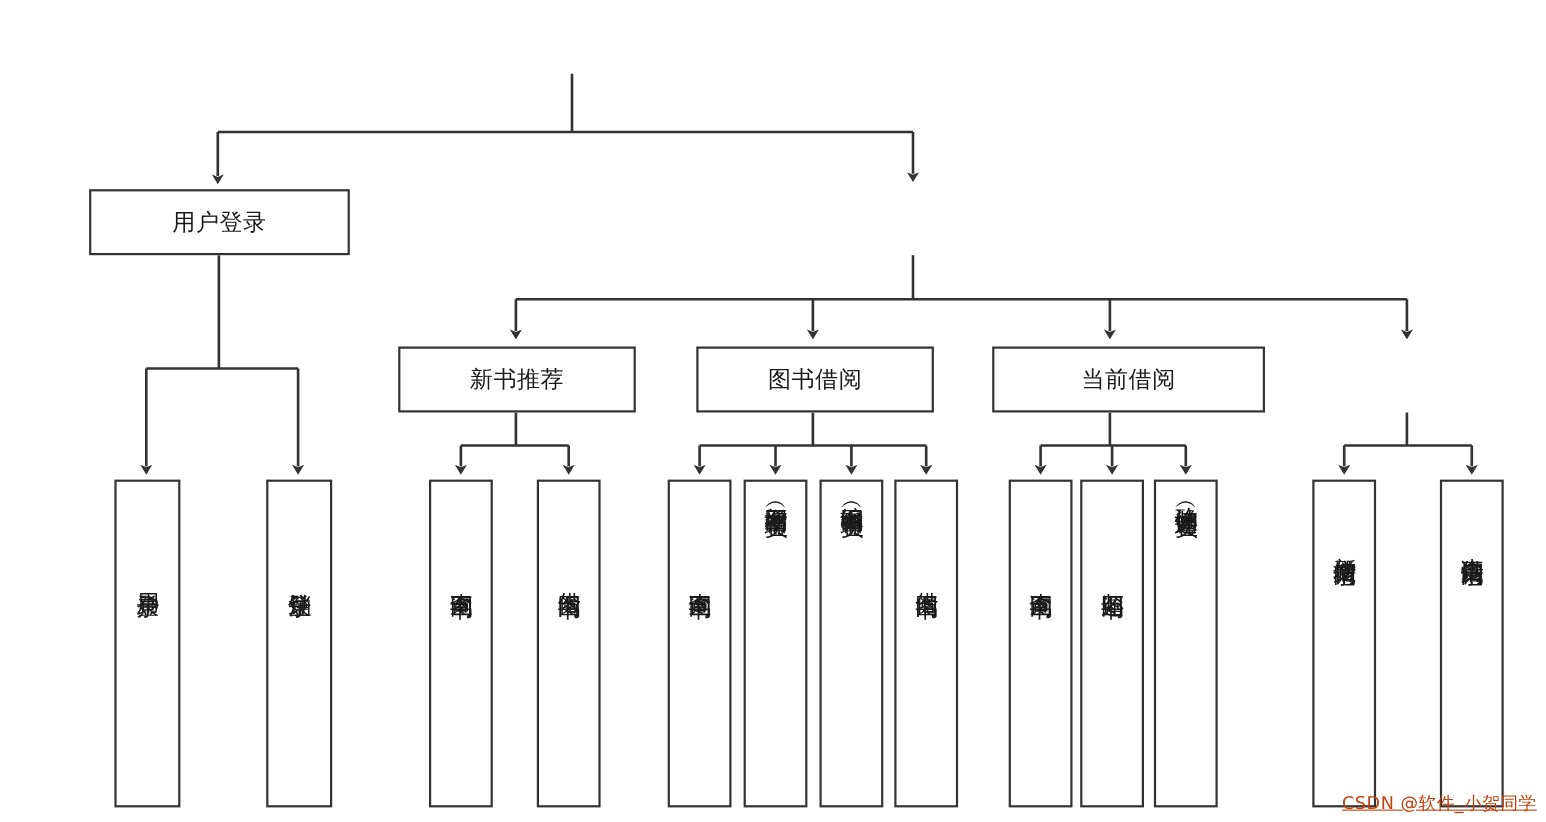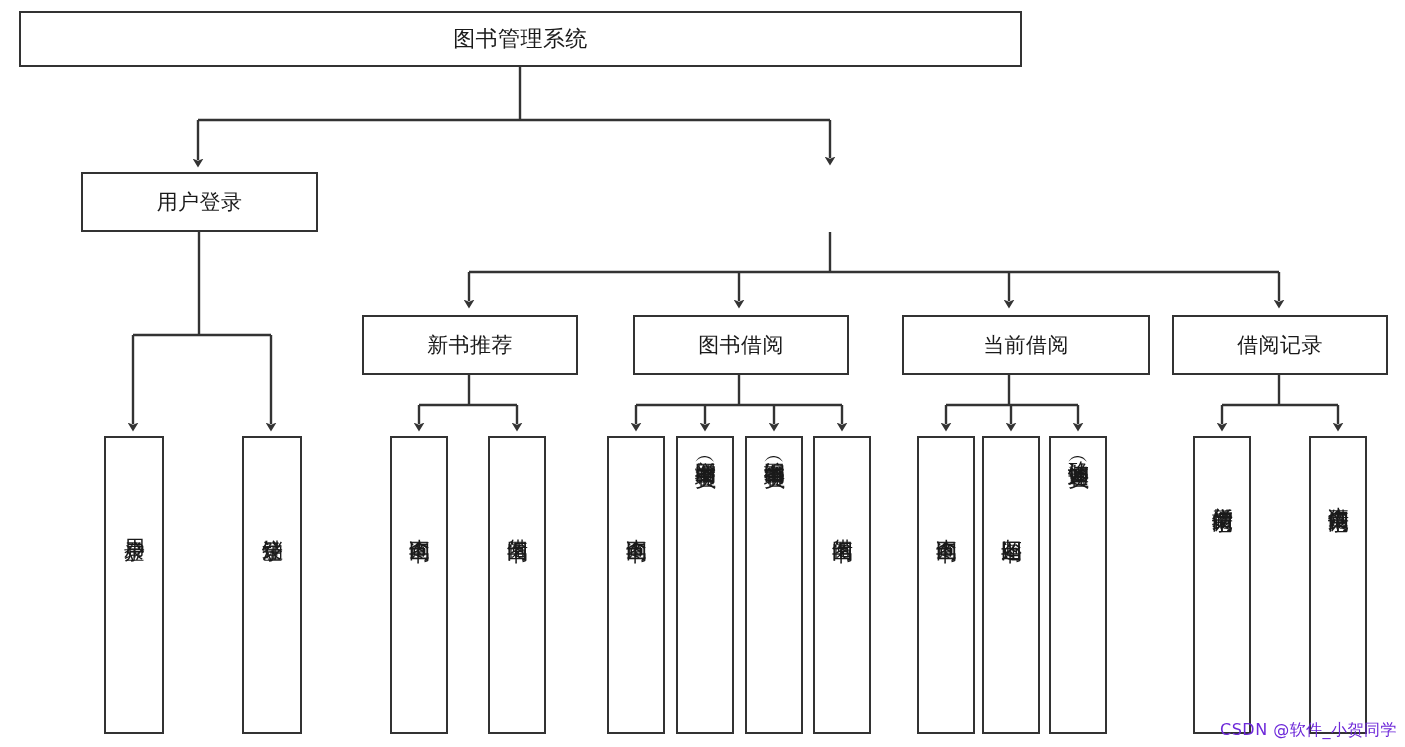--- a/index.html
+++ b/index.html
@@ -68,23 +68,24 @@
     margin-top: 78px;
   }
   .node.vert.midsm .node-label {
     margin-top: 46px;
   }
   #watermark {
     position: absolute;
     right: 8px;
     bottom: 6px;
     font-size: 16px;
-    color: #6d28d9;
+    color: #c2410c;
     white-space: nowrap;
     letter-spacing: 0.03em;
+    text-decoration: underline;
   }
 </style>
 </head>
 <body>
 
 <div id="diagram-canvas">
 
   <svg id="edges-layer" width="1405" height="747" viewBox="0 0 1405 747">
     <defs>
       <marker id="arrowhead" markerWidth="9" markerHeight="11" refX="1.5" refY="5.5" orient="auto" markerUnits="userSpaceOnUse">
@@ -128,40 +129,34 @@
       <path d="M1011,405 L1011,424" marker-end="url(#arrowhead)"></path>
       <path d="M1078,405 L1078,424" marker-end="url(#arrowhead)"></path>
 
       <path d="M1279,375 L1279,405"></path>
       <path d="M1222,405 L1338,405"></path>
       <path d="M1222,405 L1222,424" marker-end="url(#arrowhead)"></path>
       <path d="M1338,405 L1338,424" marker-end="url(#arrowhead)"></path>
     </g>
   </svg>
 
-  <div class="node horiz root" style="left:19px; top:11px; width:1003px; height:56px;">
-    <span class="node-label">图书管理系统</span>
-  </div>
 
   <div class="node horiz" style="left:81px; top:172px; width:237px; height:60px;">
     <span class="node-label">用户登录</span>
   </div>
 
   <div class="node horiz" style="left:633px; top:315px; width:216px; height:60px;">
     <span class="node-label">图书借阅</span>
   </div>
   <div class="node horiz" style="left:362px; top:315px; width:216px; height:60px;">
     <span class="node-label">新书推荐</span>
   </div>
   <div class="node horiz" style="left:902px; top:315px; width:248px; height:60px;">
     <span class="node-label">当前借阅</span>
   </div>
-  <div class="node horiz" style="left:1172px; top:315px; width:216px; height:60px;">
-    <span class="node-label">借阅记录</span>
-  </div>
 
   <div class="node vert mid" style="left:104px; top:436px; width:60px; height:298px;">
     <span class="node-label">用户登录</span>
   </div>
   <div class="node vert mid" style="left:242px; top:436px; width:60px; height:298px;">
     <span class="node-label">注销登录</span>
   </div>
 
   <div class="node vert mid" style="left:390px; top:436px; width:58px; height:298px;">
     <span class="node-label">查询图书</span>

